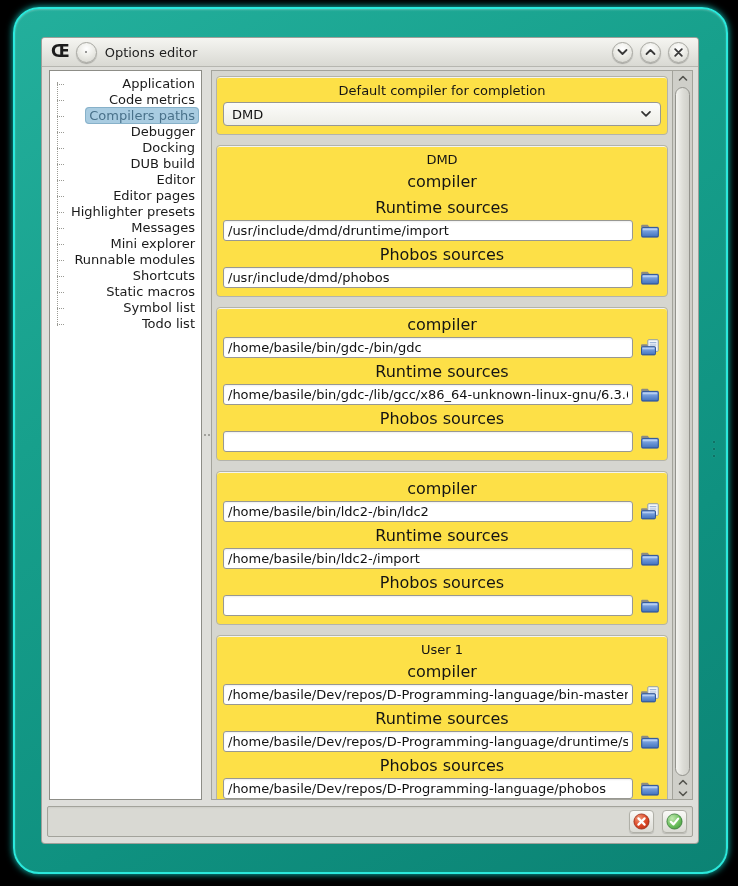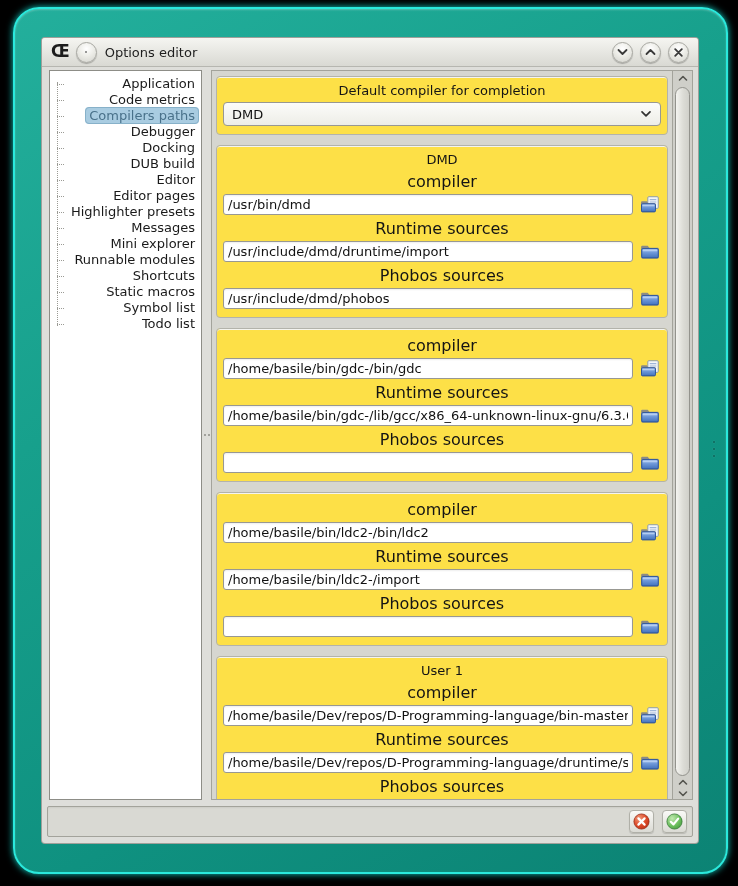--- a/index.html
+++ b/index.html
@@ -222,28 +222,20 @@
               <svg width="12" height="8" viewBox="0 0 12 8">
                   <path d="M2 1.8 L6 5.8 L10 1.8" fill="none" stroke="#333" stroke-width="1.7" stroke-linecap="round" stroke-linejoin="round"></path>
                 </svg>
             </span>
           </div>
         </section>
 
         <section class="group">
           <div class="group-title">DMD</div>
           <div class="field-label">compiler</div>
-          <div class="field-row">
-            <input type="text" value="/usr/bin/dmd" style="">
-            <button class="icon-btn">
-                <svg width="20" height="17" viewBox="0 0 16 14">
-                  <use href="#sym-openfile"></use>
-                </svg>
-              </button>
-          </div>
           <div class="field-label">Runtime sources</div>
           <div class="field-row">
             <input type="text" value="/usr/include/dmd/druntime/import" style="">
             <button class="icon-btn">
                 <svg width="20" height="17" viewBox="0 0 16 14">
                   <use href="#sym-folder"></use>
                 </svg>
               </button>
           </div>
           <div class="field-label">Phobos sources</div>

